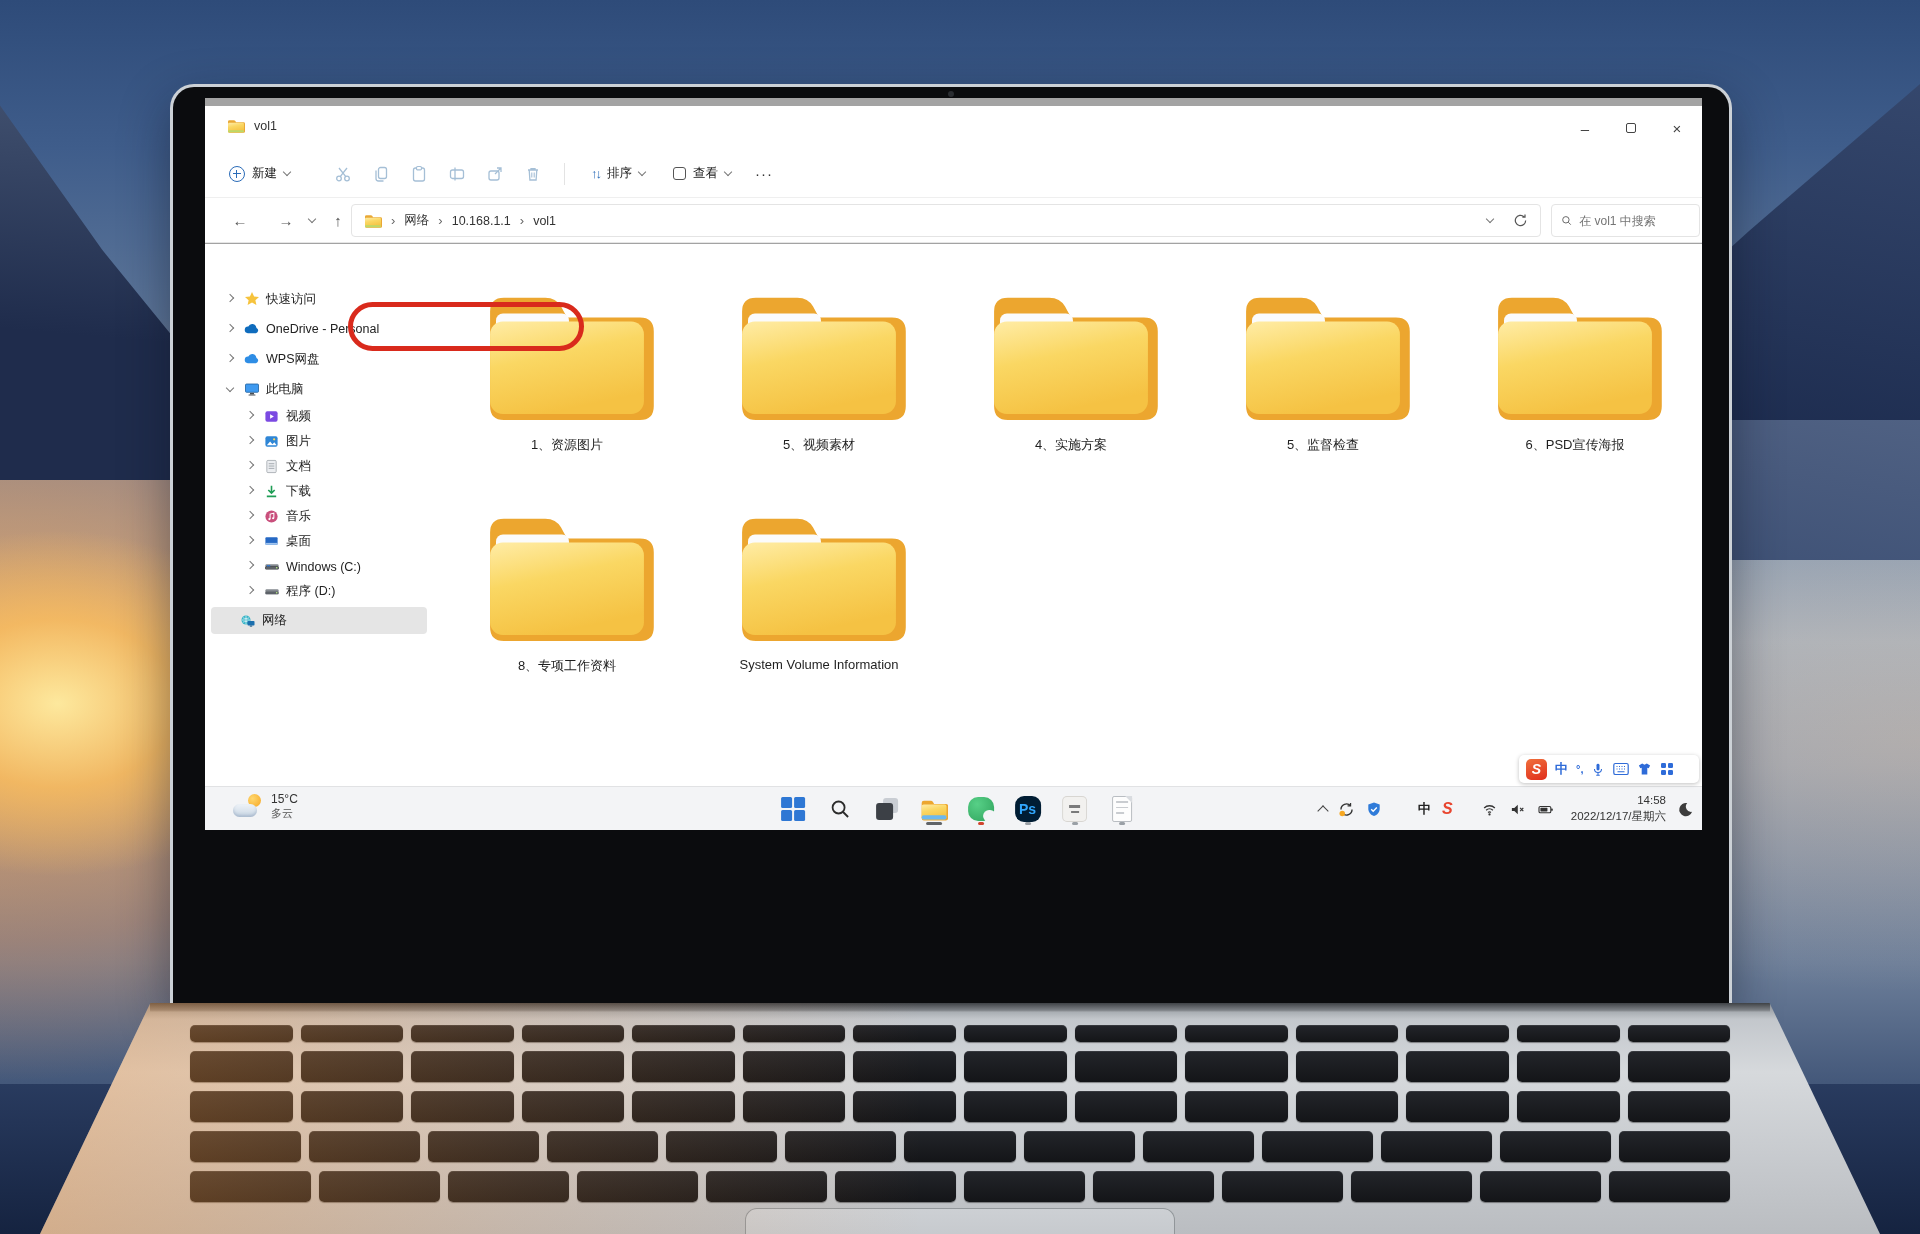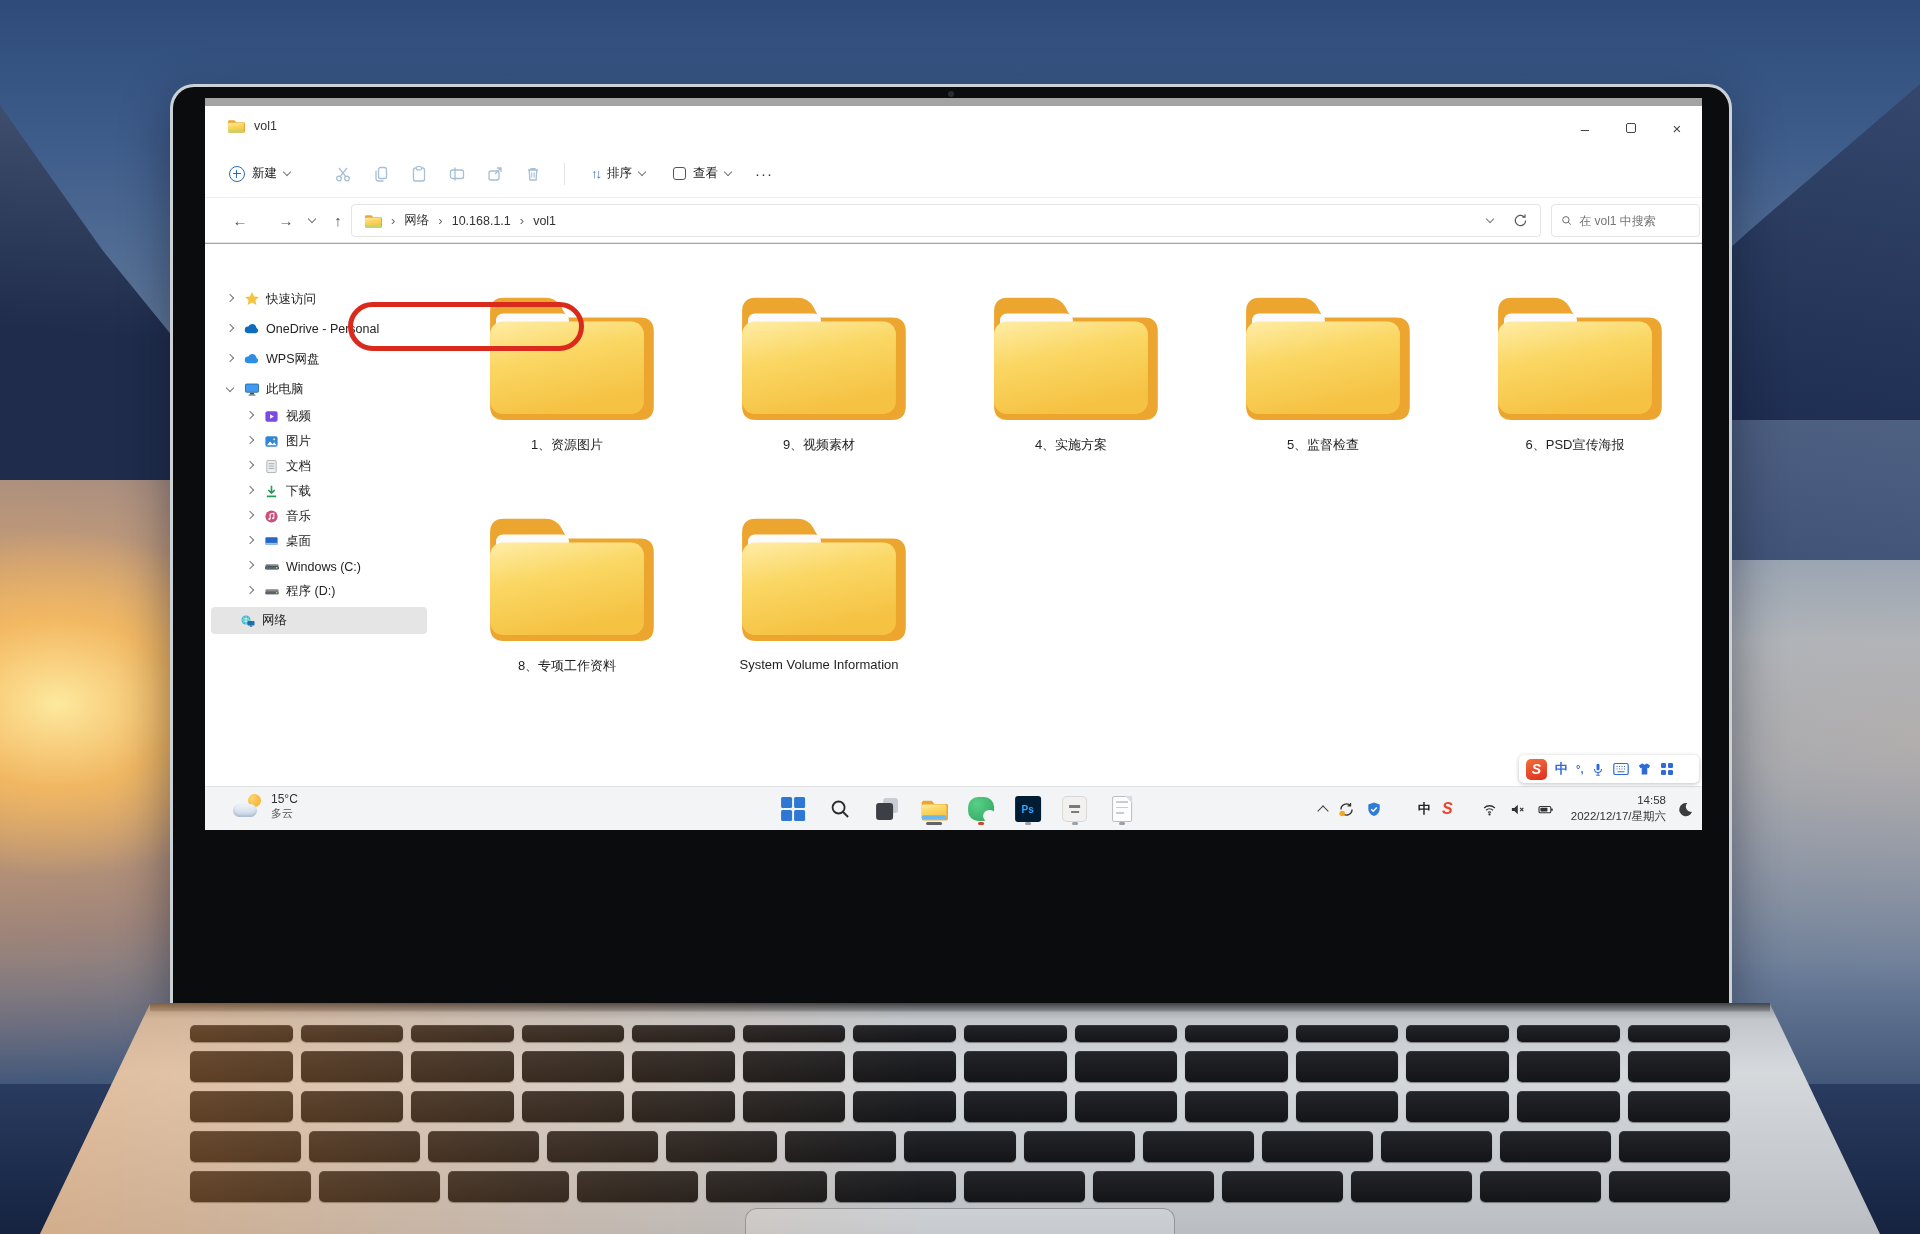--- a/index.html
+++ b/index.html
@@ -127,22 +127,22 @@
   .run-dot.active { width:16px; background:#606468;}
   .run-dot.alert { background:#d0452e;}
   .start-grid { display:grid; grid-template-columns:11px 11px; grid-template-rows:11px 11px; gap:2px;}
   .start-grid div { background:#2e77d4; border-radius:1.5px;}
   .taskview-a { position:relative; width:22px; height:22px;}
   .taskview-a .b1{position:absolute; right:0; top:0; width:15px; height:15px; background:#c9cdd3; border-radius:3px;}
   .taskview-a .b2{position:absolute; left:0; bottom:0; width:17px; height:17px; background:#3c4046; border-radius:3px;}
   .wechat-a { width:26px; height:24px; border-radius:10px; background:radial-gradient(circle at 35% 30%,#57d087,#2fa35c); position:relative;}
   .wechat-a::before { content:""; position:absolute; right:-2px; bottom:-1px; width:13px; height:12px;
     border-radius:6px; background:#f2f4f6;}
-  .ps-a { width:26px; height:26px; border-radius:3px; background:#001d34; color:#31a8ff;
-    font-size:10px; font-weight:bold; display:flex; align-items:center; justify-content:center;}
+  .ps-a { width:26px; height:26px; border-radius:9px; background:#001d34; color:#31a8ff;
+    font-size:14px; font-weight:bold; display:flex; align-items:center; justify-content:center;}
   .notes-a { width:25px; height:26px; border-radius:5px; background:#f2f1ef; box-shadow:inset 0 0 0 1px #d8d6d2;
     display:flex; flex-direction:column; gap:3px; align-items:center; justify-content:center;}
   .notes-a i { width:11px; height:2.5px; background:#7a7possible;}
   .notes-a i { width:11px; height:2.5px; background:#7a7a7a; display:block;}
   .doc-a { position:relative; width:20px; height:26px; background:#fdfdfd; border:1px solid #b9bdc2; border-radius:2px;}
   .doc-a::before { content:""; position:absolute; right:-1px; top:-1px; border-style:solid;
     border-width:0 7px 7px 0; border-color:transparent #d9dce0 transparent transparent;}
   .doc-a i { display:block; height:1.5px; background:#c9ccd0; margin:4px 3px 0 3px;}
   .tray { position:absolute; right:8px; top:0; height:44px; display:flex; align-items:center; gap:11px;}
   .tray-chev { width:8px; height:8px; border-left:1.5px solid #444; border-top:1.5px solid #444;
@@ -491,21 +491,21 @@
                   <rect x="10" y="44" width="156" height="94" rx="13" fill="url(#fgrad)"></rect>
                 </svg>
               <div class="flabel">1、资源图片</div>
             </div>
             <div class="fitem">
               <svg class="folder-svg" viewBox="0 0 176 144">
                   <path d="M10 34 q0-14 14-14 h42 q11 0 16 9 l6 11 h74 q14 0 14 14 v76 q0 14-14 14 H24 q-14 0-14-14 z" fill="#eca62f"></path>
                   <rect x="16" y="36" width="74" height="34" rx="7" fill="#fbfbfb"></rect>
                   <rect x="10" y="44" width="156" height="94" rx="13" fill="url(#fgrad)"></rect>
                 </svg>
-              <div class="flabel">9、视频素材</div>
+              <div class="flabel">5、视频素材</div>
             </div>
             <div class="fitem">
               <svg class="folder-svg" viewBox="0 0 176 144">
                   <path d="M10 34 q0-14 14-14 h42 q11 0 16 9 l6 11 h74 q14 0 14 14 v76 q0 14-14 14 H24 q-14 0-14-14 z" fill="#eca62f"></path>
                   <rect x="16" y="36" width="74" height="34" rx="7" fill="#fbfbfb"></rect>
                   <rect x="10" y="44" width="156" height="94" rx="13" fill="url(#fgrad)"></rect>
                 </svg>
               <div class="flabel">4、实施方案</div>
             </div>
             <div class="fitem">

